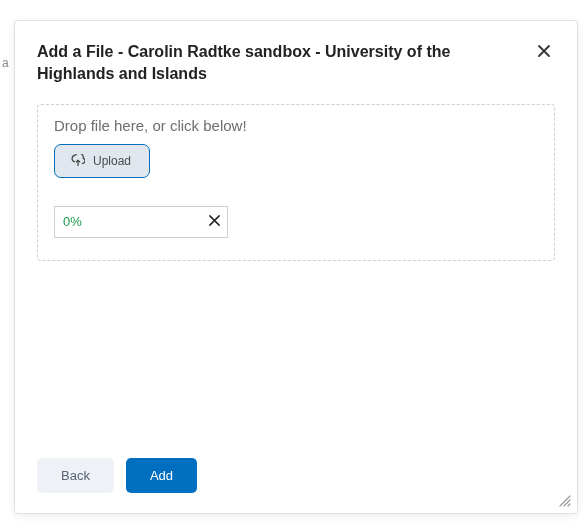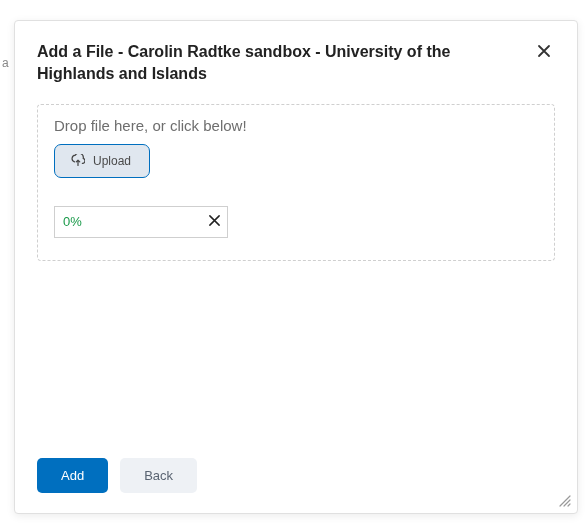--- a/index.html
+++ b/index.html
@@ -180,22 +180,22 @@
             <svg width="13" height="13" viewBox="0 0 14 14">
                 <path d="M2 2 L12 12 M12 2 L2 12" stroke="#222" stroke-width="1.6" stroke-linecap="round"></path>
               </svg>
           </span>
         </button>
       </div>
     </div>
   </div>
 
   <div class="dialog-footer">
+    <button class="btn btn-secondary">Back</button>
     <button class="btn btn-primary">Add</button>
-    <button class="btn btn-secondary">Back</button>
   </div>
 
   <div class="resize-handle">
     <svg width="14" height="14" viewBox="0 0 14 14">
       <path d="M3 13 L13 3 M7 13 L13 7 M11 13 L13 11" stroke="#999" stroke-width="1.2" stroke-linecap="round"></path>
     </svg>
   </div>
 </div>
 
 </body></html>

